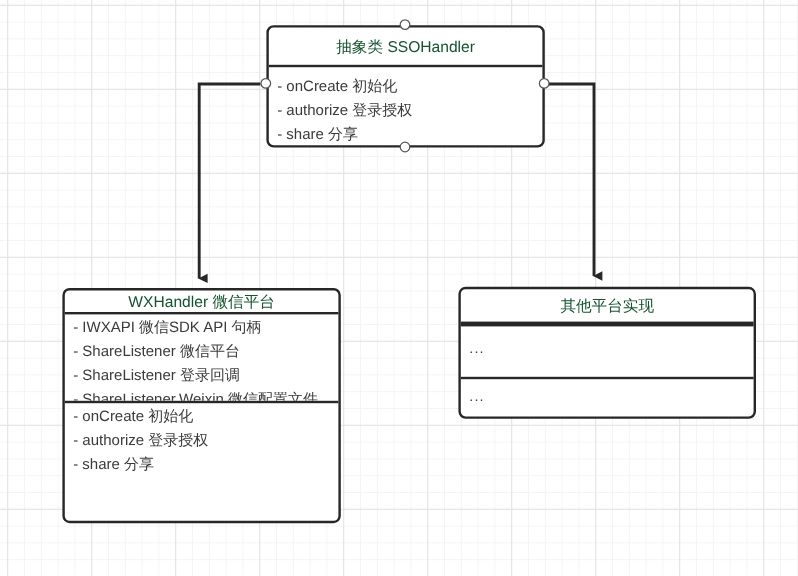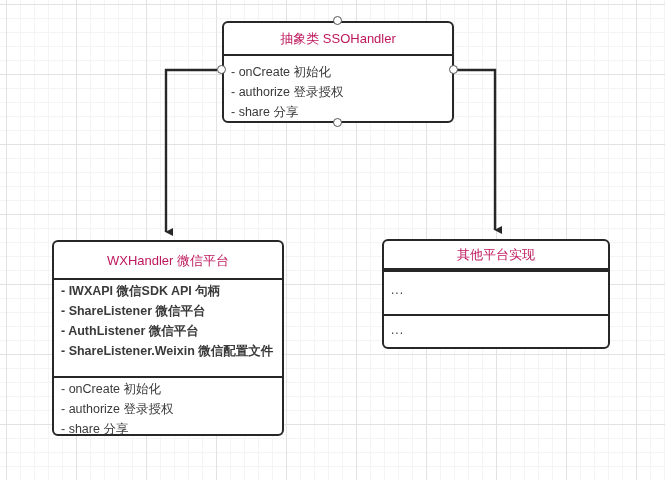--- a/index.html
+++ b/index.html
@@ -35,21 +35,21 @@
     position: absolute;
     box-sizing: border-box;
     background: #ffffff;
     border: 2px solid #272727;
     border-radius: 6px;
     z-index: 3;
   }
   .uml-title {
     box-sizing: border-box;
     text-align: center;
-    color: #be185d;
+    color: #14532d;
     font-size: 13px;
     line-height: 1;
     display: flex;
     align-items: center;
     justify-content: center;
     border-bottom: 2px solid #272727;
   }
   .compartment {
     box-sizing: border-box;
     padding: 4px 7px 16px 7px;
@@ -82,37 +82,36 @@
   }
 
   
   #box-wx {
     left: 52px;
     top: 240px;
     width: 232px;
     height: 196px;
   }
   #box-wx .uml-title {
-    height: 38px;
+    height: 20px;
   }
   #box-wx .attrs {
-    height: 96px;
+    height: 72px;
     padding-top: 1px;
-    font-weight: bold;
   }
   #box-wx .ops {
     height: 70px;
     padding-top: 1px;
   }
 
   
   #box-other {
     left: 382px;
     top: 239px;
-    width: 228px;
+    width: 248px;
     height: 110px;
   }
   #box-other .uml-title {
     height: 29px;
   }
   #box-other .slot-a {
     height: 44px;
     padding-top: 12px;
   }
   #box-other .slot-b {
@@ -182,21 +181,21 @@
   <div class="handle" id="handle-top"></div>
   <div class="handle" id="handle-bottom"></div>
   <div class="handle" id="handle-left"></div>
   <div class="handle" id="handle-right"></div>
 
   <div class="uml-box" id="box-wx">
     <div class="uml-title">WXHandler 微信平台</div>
     <div class="compartment attrs">
       <div class="line">- IWXAPI 微信SDK API 句柄</div>
       <div class="line">- ShareListener 微信平台</div>
-      <div class="line">- AuthListener 微信平台</div>
+      <div class="line">- ShareListener 登录回调</div>
       <div class="line">- ShareListener.Weixin 微信配置文件</div>
     </div>
     <div class="compartment ops divided">
       <div class="line">- onCreate 初始化</div>
       <div class="line">- authorize 登录授权</div>
       <div class="line">- share 分享</div>
     </div>
   </div>
 
   <div class="uml-box" id="box-other">

